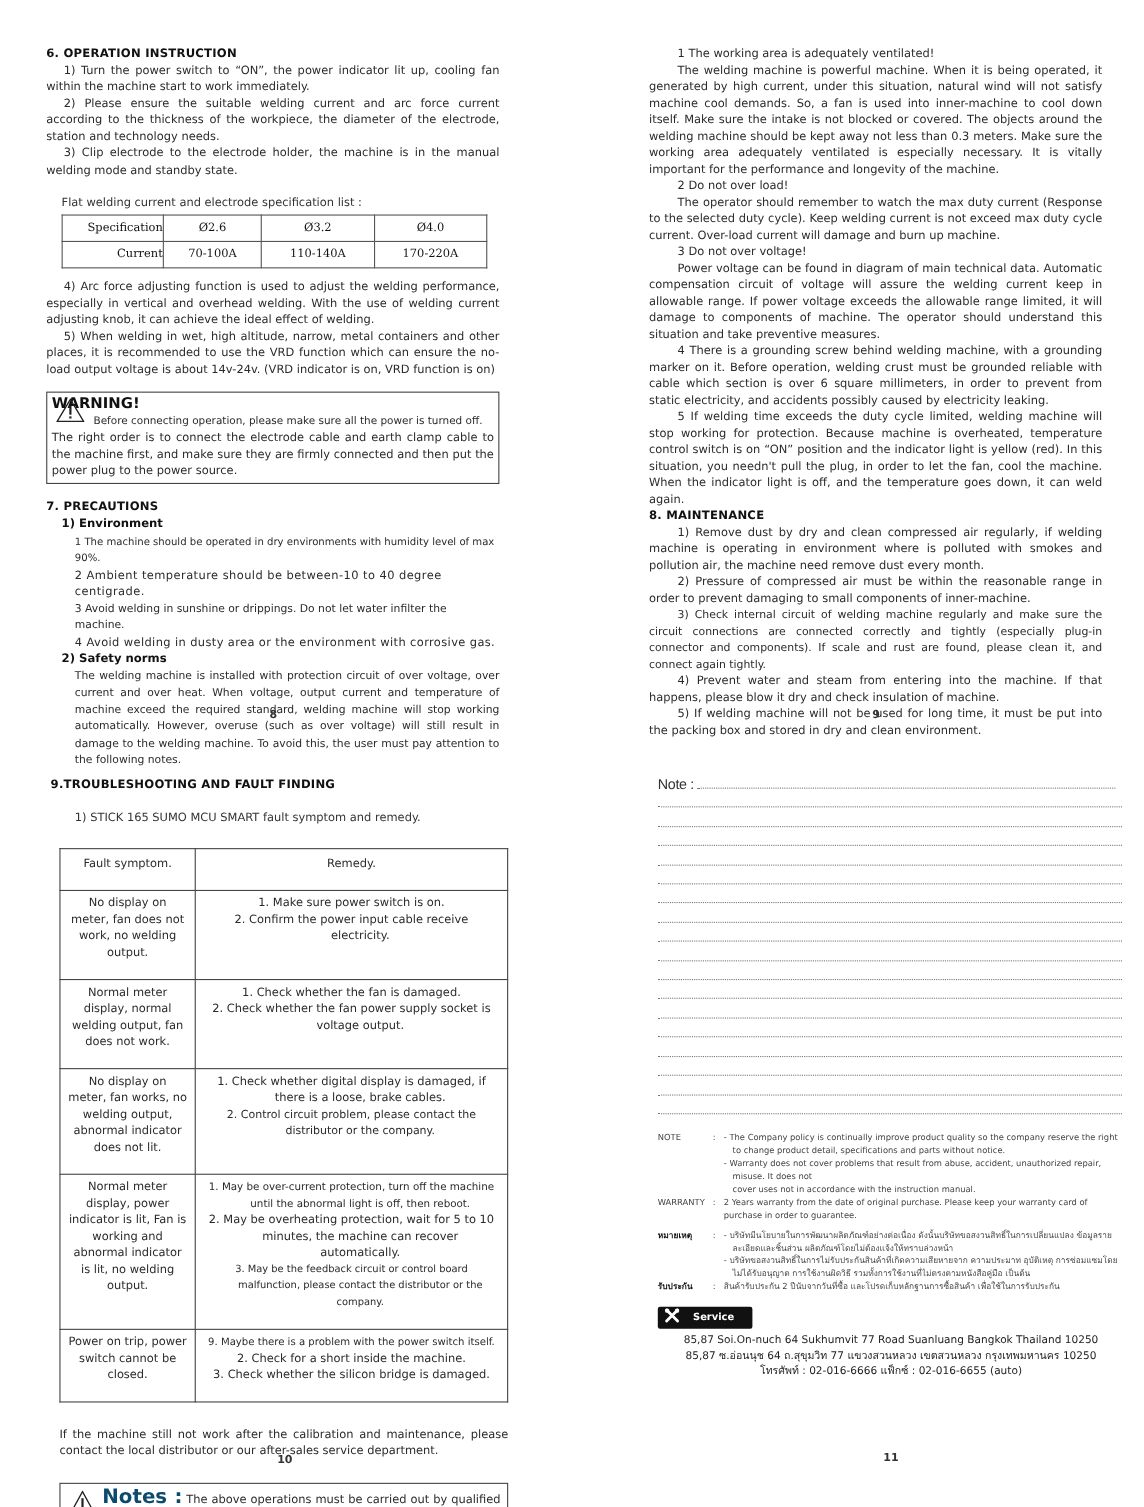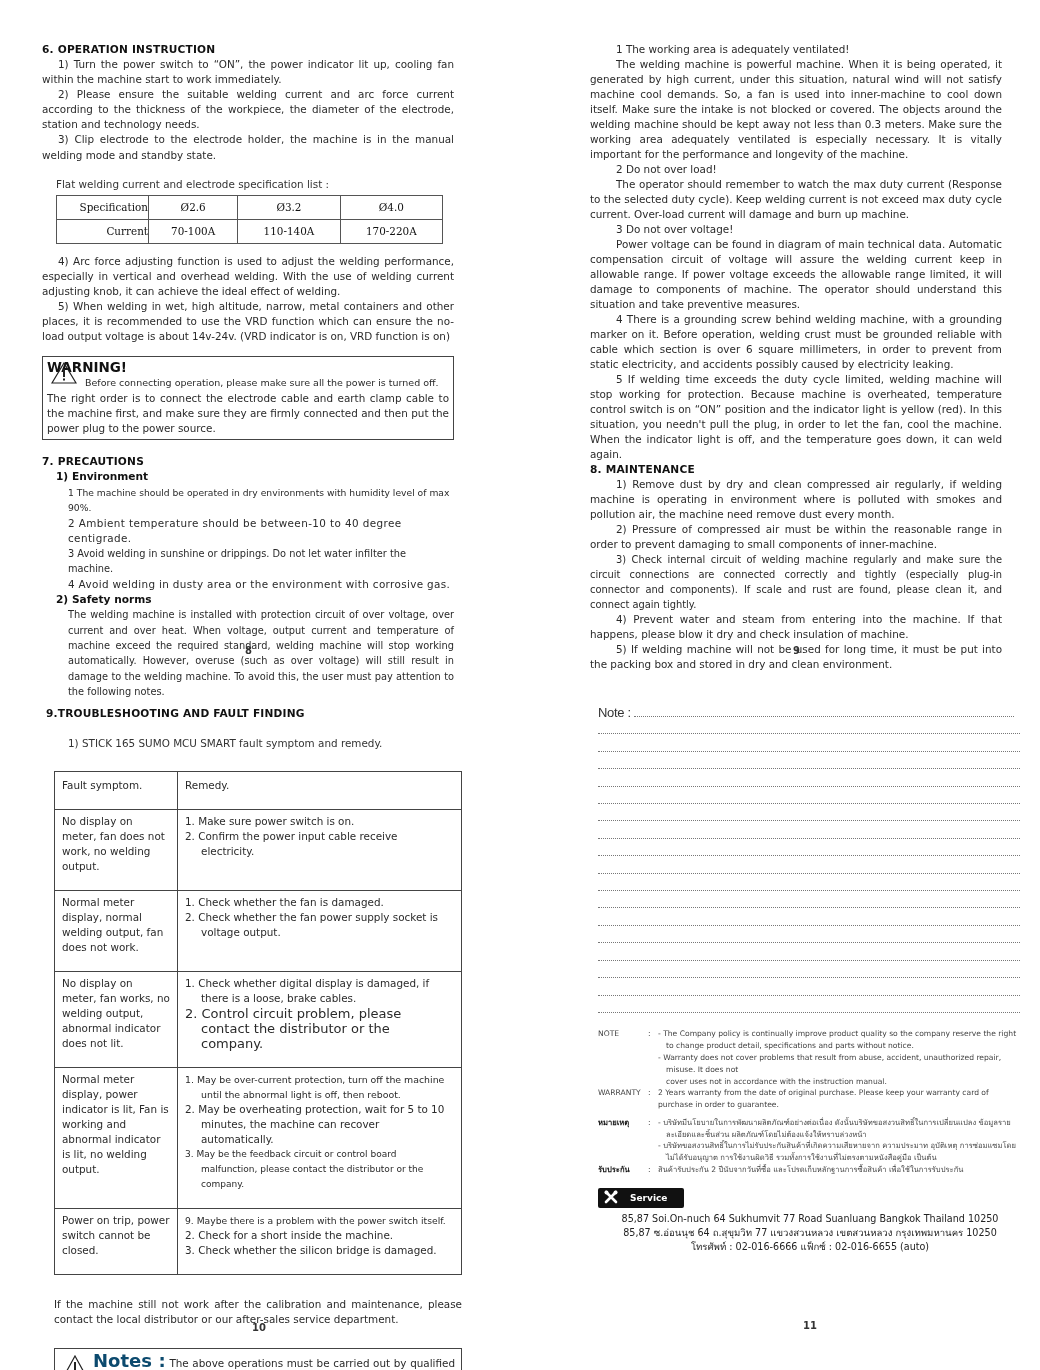--- a/index.html
+++ b/index.html
@@ -29,21 +29,21 @@
   .safety { margin-left: 26px; font-size: 9.8px; line-height: 15.3px; text-align: justify; color: #2a2a2a; }
 
   
   #p9 { left: 590px; top: 42px; width: 412px; }
   #p9 .txt { line-height: 15px; }
 
   
   #p10 { left: 46px; top: 706px; width: 416px; }
   .trouble-intro { margin: 15px 0 0 22px; font-size: 10.4px; line-height: 15px; color: #333; }
   table.fault { border-collapse: collapse; margin: 20px 0 0 8px; width: 408px; font-size: 10.4px; color: #2a2a2a; }
-  table.fault td { border: 1px solid #444; vertical-align: top; padding: 4px 7px 16px 7px; line-height: 15px; }
+  table.fault td { border: 1px solid #444; vertical-align: top; padding: 4px 7px 16px 7px; line-height: 15px; text-align: center; }
   table.fault td:first-child { width: 123px; }
   table.fault tr.head td { height: 28px; padding-top: 6px; }
   .remedy-line { padding-left: 16px; text-indent: -16px; }
   .after-text { margin: 22px 0 0 8px; font-size: 10.4px; line-height: 15.3px; text-align: justify; color: #2a2a2a; width: 408px; }
   .notes-box { border: 1px solid #444; margin: 20px 0 0 8px; width: 408px; padding: 4px 6px 5px 6px; position: relative; }
   .notes-box .notes-icon { position: absolute; left: 8px; top: 6px; }
   .notes-box .notes-text { padding-left: 32px; font-size: 10.4px; line-height: 15.3px; text-align: justify; color: #2a2a2a; }
   .notes-box .notes-title { font-weight: bold; font-size: 18px; color: #0c4a6e; }
 
   
@@ -157,21 +157,21 @@
       <td>Normal meter display, normal welding output, fan does not work.</td>
       <td>
         <div class="remedy-line">1. Check whether the fan is damaged.</div>
         <div class="remedy-line">2. Check whether the fan power supply socket is voltage output.</div>
       </td>
     </tr>
     <tr>
       <td>No display on meter, fan works, no welding output, abnormal indicator does not lit.</td>
       <td>
         <div class="remedy-line">1. Check whether digital display is damaged, if there is a loose, brake cables.</div>
-        <div class="remedy-line" style="font-size:13px">2. Control circuit problem, please contact the distributor or the company.</div>
+        <div class="remedy-line" style="font-size:10px">2. Control circuit problem, please contact the distributor or the company.</div>
       </td>
     </tr>
     <tr>
       <td>Normal meter display, power indicator is lit, Fan is working and abnormal indicator is lit, no welding output.</td>
       <td>
         <div class="remedy-line" style="font-size:9.4px">1. May be over-current protection, turn off the machine until the abnormal light is off, then reboot.</div>
         <div class="remedy-line">2. May be overheating protection, wait for 5 to 10 minutes, the machine can recover automatically.</div>
         <div class="remedy-line" style="font-size:9px">3. May be the feedback circuit or control board malfunction, please contact the distributor or the company.</div>
       </td>
     </tr>

